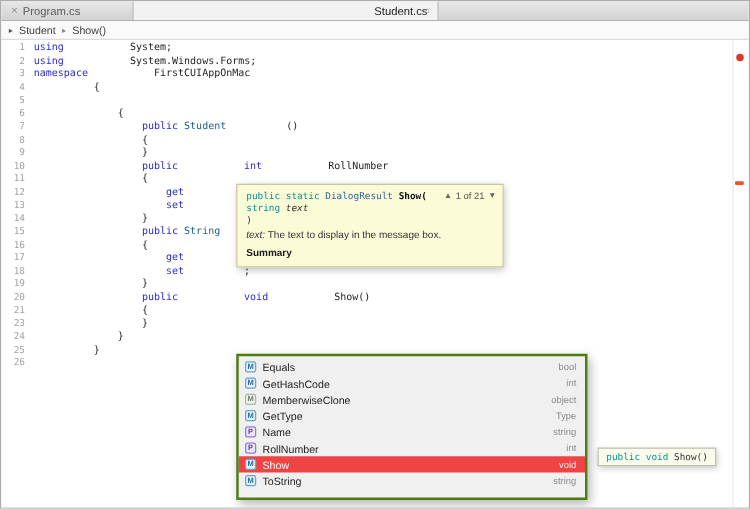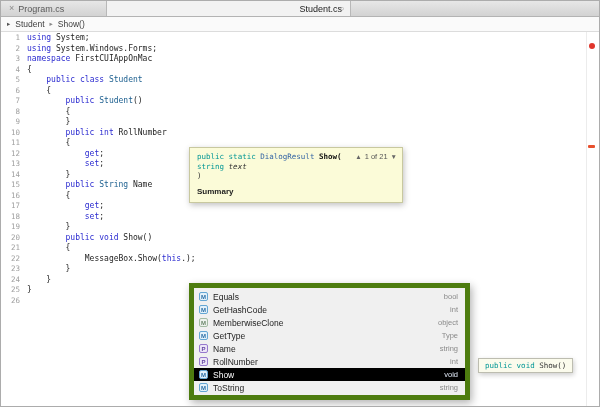--- a/index.html
+++ b/index.html
@@ -26,21 +26,21 @@
   .bc-item { cursor:default; }
 
   
   .editor { position:absolute; top:31px; left:0; right:0; bottom:0; background:#fff; }
   #code-lines { padding-top:1px; font-family:"DejaVu Sans Mono","Liberation Mono",monospace; font-size:8px; }
   .code-line { display:flex; height:10.5px; line-height:10.5px; }
   .ln { flex:0 0 26px; text-align:right; padding-right:7px; color:#a0a0a0; font-size:7.5px; }
   .code { white-space:pre; }
   .tok-kw { color:#2b2bd0; }
   .tok-ty { color:#1c5f8f; }
-  .tok-pl { color:#1e1e1e; }
+  .tok-pl { color:#1e1e1e;padding-left:48px; }
 
   .scroll-strip { position:absolute; top:0; right:0; bottom:0; width:13px; border-left:1px solid #ececec; }
   .error-dot  { position:absolute; top:11px; right:4px; width:6px; height:6px; border-radius:50%; }
   .error-mark { position:absolute; top:113px; right:4px; width:7px; height:3px; border-radius:1px; }
 
   
   .param-tooltip { position:absolute; left:188px; top:146px; width:214px; background:#fbfbd8; border:1px solid #c8c89f; box-shadow:1px 2px 6px rgba(0,0,0,.25); padding:4px 7px 6px; z-index:6; }
   .pager { position:absolute; top:4px; right:5px; display:flex; gap:3px; align-items:center; color:#666; }
   .pager-arrow { font-size:6.5px; cursor:default; }
   .pager-cnt { font-size:7.5px; color:#555; }
@@ -48,21 +48,21 @@
   .tok-tkw { color:#009695; }
   .tok-tty { color:#3364a4;text-align:right; }
   .tok-tsig { color:#111; font-weight:bold; }
   .tok-targ { color:#333; font-style:italic; }
   .tok-tpl { color:#333; }
   .tt-heading { font-weight:bold; font-size:8px; color:#1d1d1d; margin-top:6px; }
   .tt-desc { font-size:8px; color:#333; margin-top:2px; }
   .term { font-style:italic; }
 
   
-  .completion { position:absolute; left:188px; top:282px; width:281px; height:117px; background:#f0f0f0; border:5px solid #4d7c0f; box-shadow:2px 3px 8px rgba(0,0,0,.3); z-index:5; padding:2px 0; overflow:hidden; }
+  .completion { position:absolute; left:188px; top:282px; width:281px; height:117px; background:#f0f0f0; border:2px solid #4d7c0f; box-shadow:2px 3px 8px rgba(0,0,0,.3); z-index:5; padding:2px 0; overflow:hidden; }
   .comp-row { display:flex; align-items:center; gap:5px; height:13px; padding:0 7px 0 5px; font-size:8.5px; color:#222; cursor:default; }
   .comp-row.selected { color:#fff; }
   .comp-icon { flex:0 0 9px; width:9px; height:9px; border-radius:2px; font-size:6px; font-weight:bold; line-height:8px; text-align:center; }
   .comp-type { margin-left:auto; font-size:7.5px; color:#8a8a8a; }
   .comp-row.selected .comp-type { color:#e2eaf8; }
 
   
   .side-tip { position:absolute; left:477px; top:357px; background:#fbfbec; border:1px solid #bdbdb0; box-shadow:1px 2px 5px rgba(0,0,0,.2); padding:2px 6px; font-family:"DejaVu Sans Mono","Liberation Mono",monospace; font-size:7.5px; white-space:nowrap; z-index:5; }
 </style>
 </head>
@@ -101,21 +101,20 @@
         <div class="code-line">
           <span class="ln">3</span>
           <span class="code"><span class="tok-kw">namespace</span><span class="tok-pl"> FirstCUIAppOnMac</span></span>
         </div>
         <div class="code-line">
           <span class="ln">4</span>
           <span class="code"><span class="tok-pl">{</span></span>
         </div>
         <div class="code-line">
           <span class="ln">5</span>
-          <span class="code"><span class="tok-pl">    </span><span class="tok-kw">public</span><span class="tok-pl"> </span><span class="tok-kw">class</span><span class="tok-ty"> Student</span></span>
         </div>
         <div class="code-line">
           <span class="ln">6</span>
           <span class="code"><span class="tok-pl">    {</span></span>
         </div>
         <div class="code-line">
           <span class="ln">7</span>
           <span class="code"><span class="tok-pl">        </span><span class="tok-kw">public</span><span class="tok-ty"> Student</span><span class="tok-pl">()</span></span>
         </div>
         <div class="code-line">
@@ -166,24 +165,20 @@
           <span class="ln">19</span>
           <span class="code"><span class="tok-pl">        }</span></span>
         </div>
         <div class="code-line">
           <span class="ln">20</span>
           <span class="code"><span class="tok-pl">        </span><span class="tok-kw">public</span><span class="tok-pl"> </span><span class="tok-kw">void</span><span class="tok-pl"> Show()</span></span>
         </div>
         <div class="code-line">
           <span class="ln">21</span>
           <span class="code"><span class="tok-pl">        {</span></span>
-        </div>
-        <div class="code-line">
-          <span class="ln">22</span>
-          <span class="code"><span class="tok-pl">            MessageBox.Show(</span><span class="tok-kw">this</span><span class="tok-pl">.);</span></span>
         </div>
         <div class="code-line">
           <span class="ln">23</span>
           <span class="code"><span class="tok-pl">        }</span></span>
         </div>
         <div class="code-line">
           <span class="ln">24</span>
           <span class="code"><span class="tok-pl">    }</span></span>
         </div>
         <div class="code-line">
@@ -205,20 +200,24 @@
     <div class="pager">
       <span class="pager-arrow">▲</span>
       <span class="pager-cnt">1 of 21</span>
       <span class="pager-arrow">▼</span>
     </div>
     <div id="sig-lines" class="sig">
         <div><span class="tok-tkw">public static</span><span class="tok-tty"> DialogResult</span><span class="tok-tsig"> Show(</span></div>
         <div><span class="tok-tpl">  </span><span class="tok-tkw">string</span><span class="tok-targ"> text</span></div>
         <div><span class="tok-tpl">)</span></div>
       </div>
+    <div class="tt-desc">
+      <span class="term">text:</span>
+      <span>The text to display in the message box.</span>
+    </div>
     <div class="tt-heading">Summary</div>
   </div>
 
   <div class="completion" id="completion-list">
       <div class="comp-row">
         <span class="comp-icon" style="background: rgb(227, 241, 250); border: 1px solid rgb(100, 166, 212); color: rgb(43, 110, 166);">M</span>
         <span class="comp-label">Equals</span>
         <span class="comp-type">bool</span>
       </div>
       <div class="comp-row">
@@ -239,21 +238,21 @@
       <div class="comp-row">
         <span class="comp-icon" style="background: rgb(236, 229, 247); border: 1px solid rgb(150, 120, 205); color: rgb(101, 71, 165);">P</span>
         <span class="comp-label">Name</span>
         <span class="comp-type">string</span>
       </div>
       <div class="comp-row">
         <span class="comp-icon" style="background: rgb(236, 229, 247); border: 1px solid rgb(150, 120, 205); color: rgb(101, 71, 165);">P</span>
         <span class="comp-label">RollNumber</span>
         <span class="comp-type">int</span>
       </div>
-      <div class="comp-row selected" style="background: #000000;">
+      <div class="comp-row selected" style="background: #ef4444;">
         <span class="comp-icon" style="background: rgb(227, 241, 250); border: 1px solid rgb(100, 166, 212); color: rgb(43, 110, 166);">M</span>
         <span class="comp-label">Show</span>
         <span class="comp-type">void</span>
       </div>
       <div class="comp-row">
         <span class="comp-icon" style="background: rgb(227, 241, 250); border: 1px solid rgb(100, 166, 212); color: rgb(43, 110, 166);">M</span>
         <span class="comp-label">ToString</span>
         <span class="comp-type">string</span>
       </div>
     </div>

